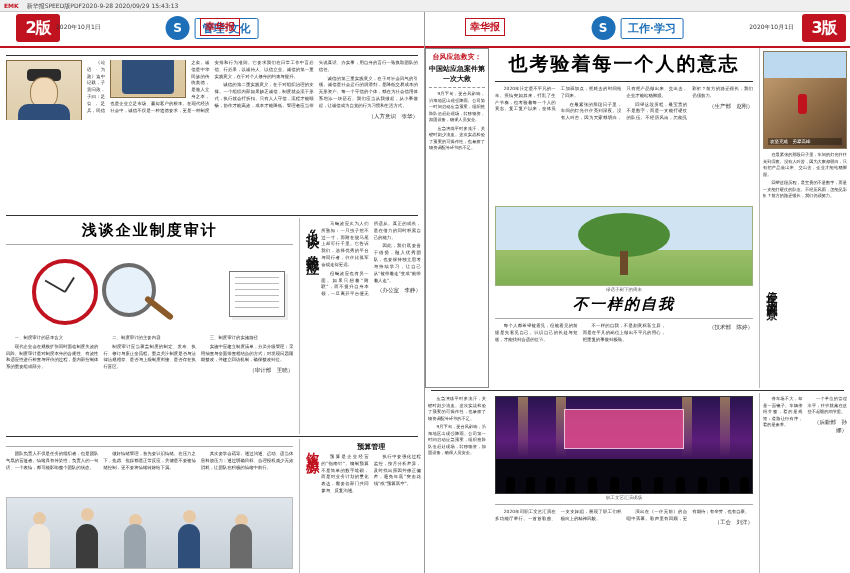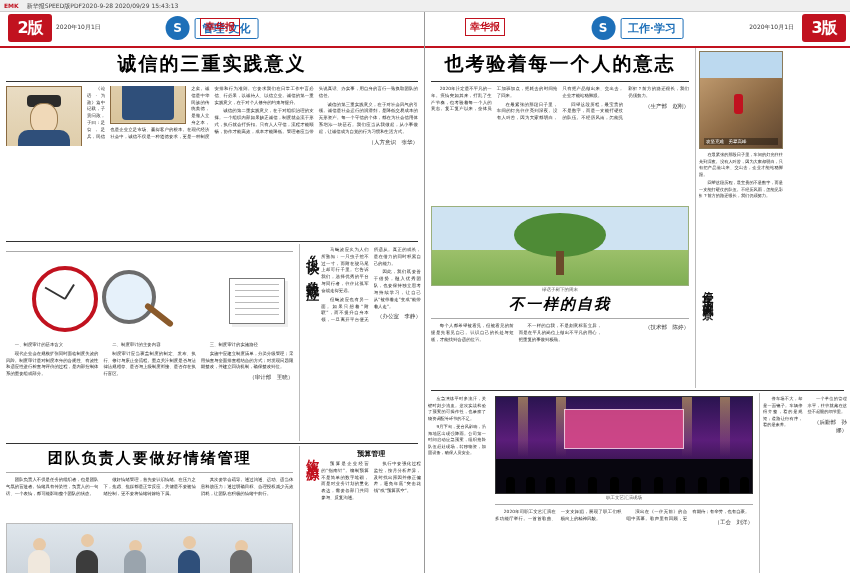--- a/index.html
+++ b/index.html
@@ -15,21 +15,21 @@
   .right{left:425px;}
 
   
   .masthead{position:relative;height:34px;border-bottom:2px solid #c1121f;}
   .pagenum{
     position:absolute;top:2px;width:44px;height:28px;
     background:#c1121f;color:#fff;border-radius:3px;
     font-size:16px;font-weight:bold;text-align:center;line-height:28px;
     letter-spacing:-1px;
   }
-  .pagenum.l{left:8px;}
+  .pagenum.l{left:16px;}
   .pagenum.r{right:4px;}
   .mh-date{position:absolute;top:11px;font-size:6px;color:#333;}
   .mh-date.l{left:56px;}
   .mh-date.r{right:56px;}
   .mh-center{
     position:absolute;top:4px;left:50%;transform:translateX(-50%);
     display:flex;align-items:center;gap:5px;
   }
   .mh-logo{
     width:24px;height:24px;border-radius:50%;
@@ -217,39 +217,39 @@
       <div class="pagenum l">2版</div>
       <div class="mh-date l">2020年10月1日</div>
       <div class="mh-center">
         <div class="mh-logo">S</div>
         <div class="mh-title">管理·文化</div>
       </div>
       <div class="mh-stamp a">幸华报</div>
     </div>
 
     <div class="block">
-      <div class="hl big">诚信的三重实践意义</div>
       <div class="rule"></div>
       <div class="cols c4" style="height:150px;">
         <div class="portrait">
           <div class="hat"></div>
             <div class="face"></div>
             <div class="robe"></div>
         </div>
         <p>《论语·为政》篇中记载，子贡问政，子曰：足食，足兵，民信之矣。诚信是中华民族的传统美德，是做人立身之本，也是企业立足市场、赢得客户的根本。在现代经济社会中，诚信不仅是一种道德要求，更是一种制度安排和行为准则。它要求我们在日常工作中言必信、行必果，以诚待人、以信立业。诚信的第一重实践意义，在于对个人修身的约束与提升。</p>
         <p>诚信的第二重实践意义，在于对组织治理的支撑。一个组织内部如果缺乏诚信，制度就会流于形式，执行就会打折扣。只有人人守信，流程才能顺畅，协作才能高效，成本才能降低。管理者应当带头说真话、办实事，用自身的言行一致换取团队的信任。</p>
         <p>诚信的第三重实践意义，在于对社会风气的引领。诚信是社会运行的润滑剂，是降低交易成本的无形资产。每一个守信的个体，都在为社会信用体系增添一块基石。我们应当从我做起，从小事做起，让诚信成为自觉的行为习惯和生活方式。</p>
         <div class="byline">（人方意识　张华）</div>
       </div>
     </div>
 
     <div class="rule" style="margin:2px 6px;"></div>
 
     <div class="flex">
       <div style="width:300px;" class="block">
+        <div class="hl mid">浅谈企业制度审计</div>
         <div class="rule thin"></div>
         <div class="illo-audit">
           <div class="clock"></div>
           <div class="mag"></div>
           <div class="mag-h"></div>
           <div class="doc-illo">
               <i></i>
               <i></i>
               <i></i>
               <i></i>
@@ -278,21 +278,20 @@
             <div class="byline">（办公室　李静）</div>
           </div>
         </div>
       </div>
     </div>
 
     <div class="rule" style="margin:2px 6px;"></div>
 
     <div class="flex">
       <div style="width:300px;" class="block">
-        <div class="hl mid">团队负责人要做好情绪管理</div>
         <div class="rule thin"></div>
         <div class="cols c3" style="height:46px;">
           <p>团队负责人不仅是任务的组织者，也是团队气氛的营造者。情绪具有传染性，负责人的一句话、一个表情，都可能影响整个团队的状态。</p>
           <p>做好情绪管理，首先要认识情绪。在压力之下，焦虑、焦躁都是正常反应，关键是不要被情绪控制，更不要将情绪转嫁给下属。</p>
           <p>其次要学会疏导。通过沟通、运动、适当休息释放压力；通过明确目标、合理授权减少无效消耗，让团队在积极的情绪中前行。</p>
         </div>
         <div class="photo-people">
           <span class="hd" style="left:26px;top:14px;"></span>
             <span class="h" style="left:21px;background:#f0e8dd;"></span>
           <span class="hd" style="left:74px;top:10px;"></span>
@@ -329,20 +328,29 @@
       <div class="mh-date r">2020年10月1日</div>
       <div class="mh-center">
         <div class="mh-logo">S</div>
         <div class="mh-title">工作·学习</div>
       </div>
       <div class="mh-stamp b">幸华报</div>
     </div>
 
     <div class="flex">
 
+      <div style="width:64px;padding:3px;box-sizing:border-box;" class="boxed">
+        <div class="boxtitle red">台风应急救灾：</div>
+        <div class="boxtitle">中国站应急案件第一次大救</div>
+        <div class="hr-dash"></div>
+        <div class="cols" style="font-size:4.2px;height:230px;">
+          <p>9月下旬，受台风影响，沿海地区出现强降雨。公司第一时间启动应急预案，组织抢险队伍赶赴现场，转移物资，加固设备，确保人员安全。</p>
+          <p>应急演练平时多流汗，关键时刻少流血。这次实战检验了预案的可操作性，也暴露了物资调配等环节的不足。</p>
+        </div>
+      </div>
 
       <div style="width:270px;" class="block">
         <div class="hl big">也考验着每一个人的意志</div>
         <div class="rule"></div>
         <div class="cols c4" style="height:120px;">
           <p>2020年注定是不平凡的一年。疫情突如其来，打乱了生产节奏，也考验着每一个人的意志。复工复产以来，全体员工加班加点，把耗去的时间抢了回来。</p>
           <p>在最紧张的那段日子里，车间的灯光往往亮到深夜。没有人叫苦，因为大家都明白，只有把产品做出来、交出去，企业才能站稳脚跟。</p>
           <p>回望这段历程，最宝贵的不是数字，而是一支能打硬仗的队伍。不经历风雨，怎能见彩虹？前方的路还很长，我们仍须努力。</p>
           <div class="byline">（生产部　赵刚）</div>
         </div>

